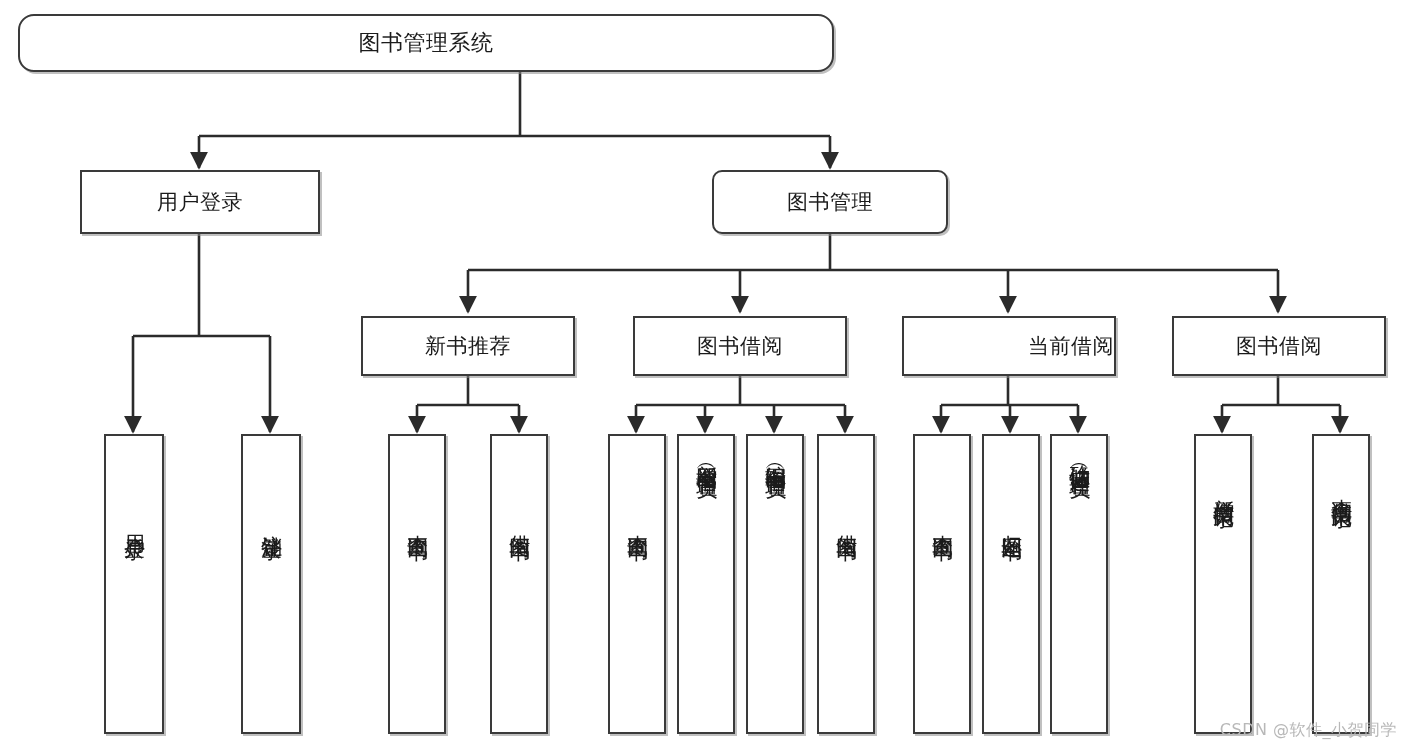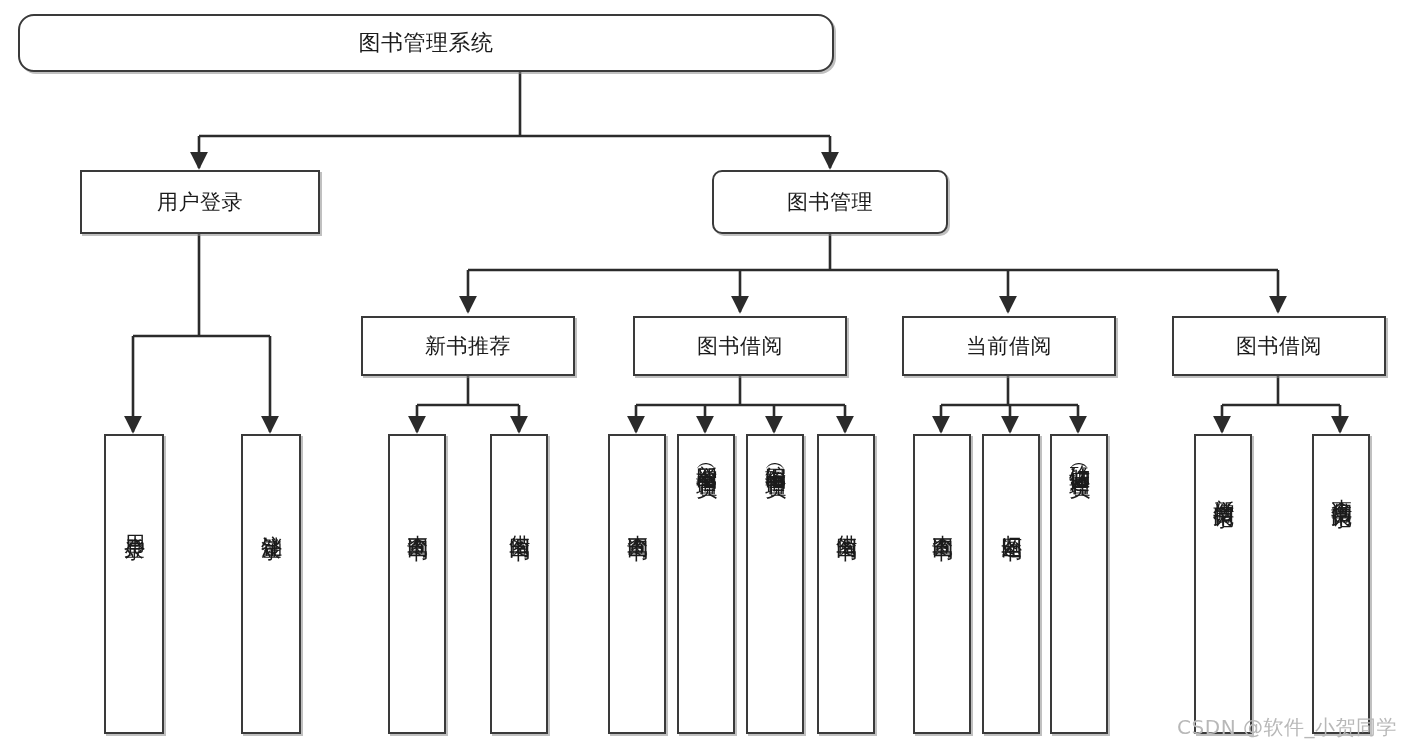--- a/index.html
+++ b/index.html
@@ -62,21 +62,21 @@
     text-orientation: upright;
     font-size: 21px;
     line-height: 1.22;
     letter-spacing: 2px;
     white-space: nowrap;
   }
   #watermark {
     position: absolute;
     right: 8px;
     bottom: 6px;
-    font-size: 20px;
+    font-size: 16px;
     color: #b8b8b8;
     letter-spacing: 0.5px;
     white-space: nowrap;
     z-index: 5;
   }
 </style>
 </head>
 <body>
 
 <div id="diagram-root">
@@ -141,21 +141,21 @@
   <div class="node horiz" style="left:712px; top:170px; width:236px; height:64px;border-radius:10px;">
     <span class="label">图书管理</span>
   </div>
 
   <div class="node horiz" style="left:361px; top:316px; width:214px; height:60px;">
     <span class="label">新书推荐</span>
   </div>
   <div class="node horiz" style="left:633px; top:316px; width:214px; height:60px;">
     <span class="label">图书借阅</span>
   </div>
-  <div class="node horiz" style="left:902px; top:316px; width:214px; height:60px;">
+  <div class="node horiz" style="left:902px; top:316px; width:214px; height:60px;justify-content:flex-end;">
     <span class="label">当前借阅</span>
   </div>
   <div class="node horiz" style="left:1172px; top:316px; width:214px; height:60px;">
     <span class="label">图书借阅</span>
   </div>
 
   <div class="node vert" style="left:104px; top:434px; width:60px; height:300px; padding-top:82px;">
     <span class="label">用户登录</span>
   </div>
   <div class="node vert" style="left:241px; top:434px; width:60px; height:300px; padding-top:82px;">

